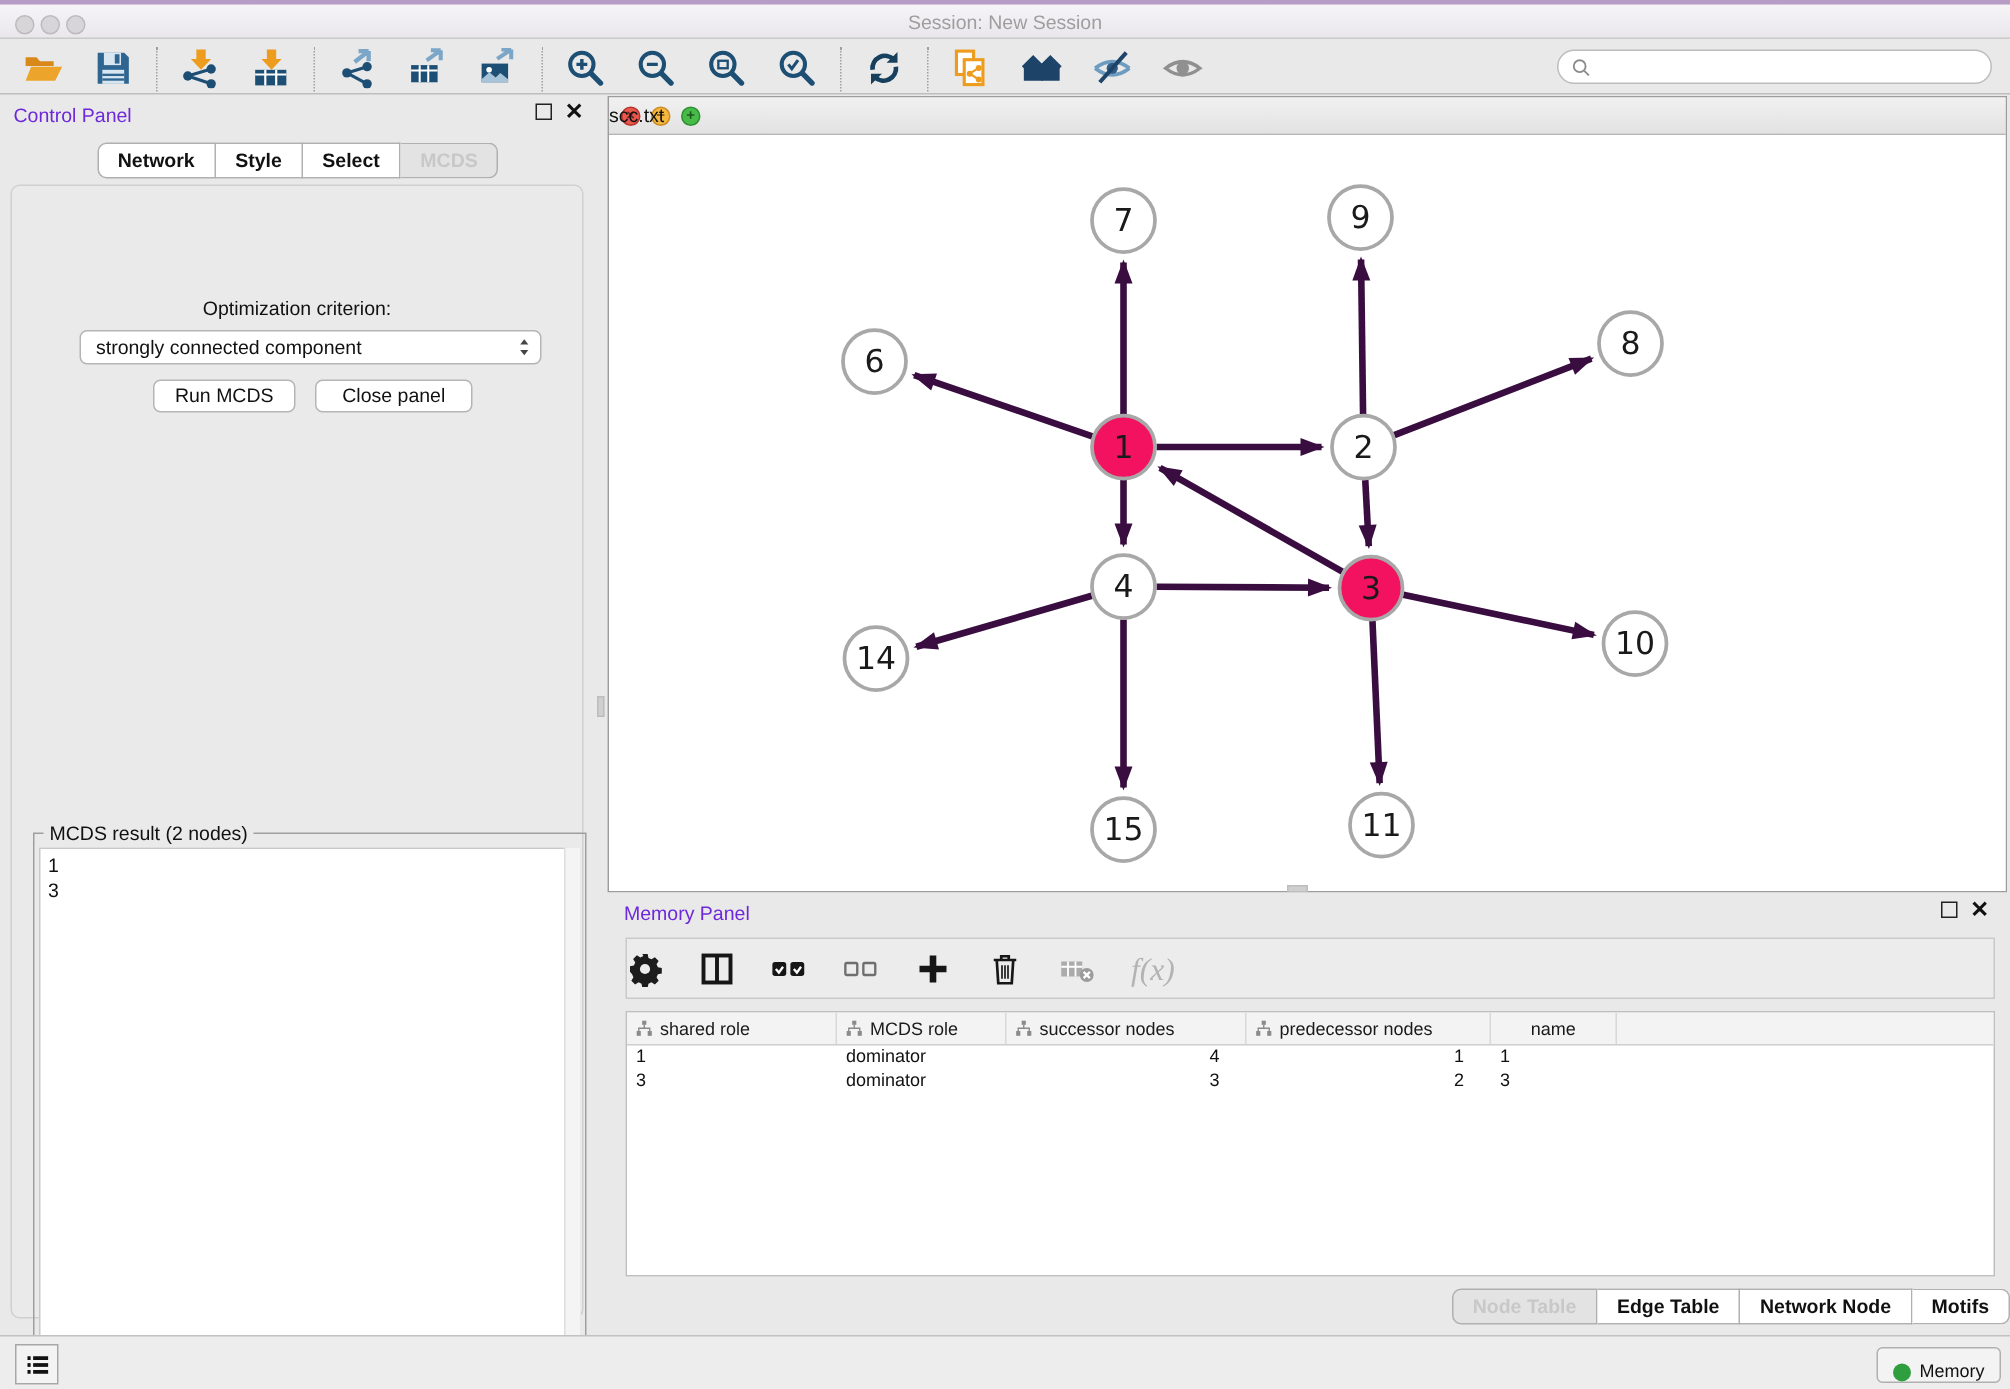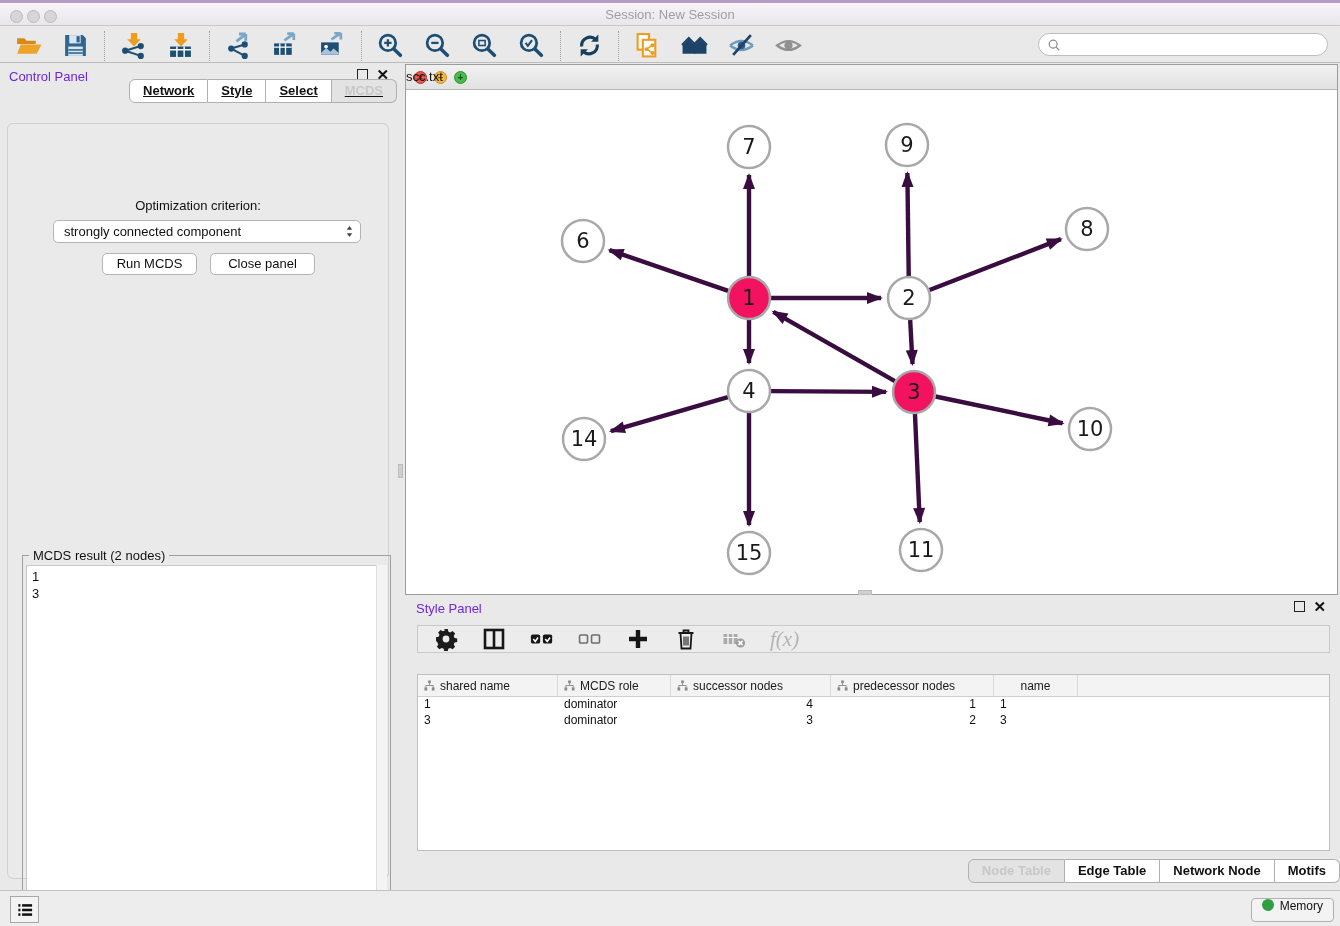--- a/index.html
+++ b/index.html
@@ -36,21 +36,21 @@
   .win-btns { position:absolute; right:8px; top:6px; display:flex; gap:8px; align-items:center; }
   .float-btn { width:11px; height:11px; border:1.5px solid #222; display:inline-block; cursor:pointer; }
   .close-btn { font-size:15px; font-weight:bold; line-height:11px; color:#111; cursor:pointer; }
 
   .seg-tabs { display:flex; }
   .seg { background:#fff; border:1px solid #b0b0b0; border-left:none; padding:3px 13px 4px;
     font-size:13px; font-weight:bold; color:#111; cursor:pointer; white-space:nowrap; }
   .seg:first-child { border-left:1px solid #b0b0b0; border-radius:6px 0 0 6px; }
   .seg:last-child { border-radius:0 6px 6px 0; }
   .seg.active { background:#e3e3e3; color:#c8c8c8; }
-  #cp-tabs { position:absolute; left:0; right:0; top:16px; display:flex; justify-content:flex-end;text-decoration:underline; }
+  #cp-tabs { position:absolute; left:0; right:0; top:32px; display:flex; justify-content:center; }
 
   #cp-box { position:absolute; left:7px; right:8px; top:60px; bottom:11px;
     background:#eaeaea; border:1px solid #d0d0d0; border-radius:6px; }
   #opt-label { position:absolute; left:0; right:0; top:74px; text-align:center; font-size:13px; }
   #opt-combo { position:absolute; left:45px; top:96px; width:308px; height:23px; background:#fff;
     border:1px solid #b5b5b5; border-radius:5px; font-size:13px; display:flex; align-items:center;
     padding:0 6px 0 10px; cursor:pointer; }
   #opt-combo .cv { flex:1; }
   #opt-combo svg { width:9px; height:15px; }
   .btn { position:absolute; top:129px; height:22px; background:#fff; border:1px solid #b5b5b5;
@@ -83,23 +83,23 @@
   #tw-max   { left:48px; background:#46bb48; border:1px solid #2e9032; }
   #net-canvas { position:absolute; left:0; top:25px; width:931px; height:504px; background:#fff; }
   #net-canvas svg { position:absolute; left:0; top:0; }
 
   .grip { position:absolute; background:#cfcfcf; border:1px solid #bdbdbd; }
   #grip-v { left:398px; top:464px; width:5px; height:14px; }
   #grip-h { left:858px; top:590px; width:14px; height:5px; }
 
   
   #table-panel { position:absolute; left:405px; top:595px; width:935px; height:295px; background:#e9e9e9; }
-  #tp-toolbar { position:absolute; left:12px; right:10px; top:30px; height:28px;
+  #tp-toolbar { position:absolute; left:12px; right:10px; top:30px; height:41px;
     background:#ececec; border:1px solid #c9c9c9; display:flex; align-items:center; gap:24px;
-    padding-left:16px; }
+    }
   .tp-icon { width:24px; height:24px; cursor:pointer; }
   .tp-icon svg { width:100%; height:100%; }
   .tp-icon.disabled { cursor:default; }
   .fx { font-family:"Liberation Serif", serif; font-style:italic; font-size:21px; color:#b3b3b3; }
 
   #tp-table { position:absolute; left:12px; right:10px; top:79px; height:177px;
     background:#fff; border:1px solid #bfbfbf; overflow:hidden; }
   #tp-thead { display:flex; height:22px; background:#f3f3f3; border-bottom:1px solid #cfcfcf; }
   .th { display:flex; align-items:center; border-right:1px solid #d8d8d8; font-size:12px;
     color:#1a1a1a; padding-left:6px; gap:5px; cursor:pointer; }
@@ -111,21 +111,21 @@
 
   #tp-tabs { position:absolute; left:0; right:0; top:264px; display:flex; justify-content:flex-end; }
 
   
   #status-bar { position:absolute; left:0; top:890px; width:1340px; height:36px;
     background:#ededed; border-top:1px solid #c2c2c2; }
   #list-btn { position:absolute; left:10px; top:5px; width:29px; height:27px; background:#f3f3f3;
     border:1px solid #a8a8a8; cursor:pointer; display:flex; align-items:center; justify-content:center; }
   #list-btn svg { width:20px; height:20px; }
   #memory-btn { position:absolute; right:6px; top:7px; height:24px; background:#f3f3f3;
-    border:1px solid #b0b0b0; border-radius:4px; display:flex; align-items:flex-start; gap:6px;
+    border:1px solid #b0b0b0; border-radius:4px; display:flex; align-items:flex-end; gap:6px;
     padding:0 10px; font-size:12px; cursor:pointer; }
   #memory-btn .dot { width:12px; height:12px; border-radius:50%; background:#2e9e3e; }
 </style>
 </head>
 <body>
 
 <div id="titlebar">
   <span class="tl-dot" style="left:10px"></span>
   <span class="tl-dot" style="left:27px"></span>
   <span class="tl-dot" style="left:44px"></span>
@@ -345,21 +345,21 @@
         <text x="515" y="467" text-anchor="middle" font-size="21" font-family="DejaVu Sans, sans-serif" fill="#1a1a1a">11</text>
       </svg>
     </div>
 </div>
 
 <div class="grip" id="grip-v"></div>
 <div class="grip" id="grip-h"></div>
 
 <div id="table-panel">
   <div class="panel-head">
-    <span class="pt" style="left:11px">Style Panel</span>
+    <span class="pt" style="left:11px">Memory Panel</span>
     <span class="win-btns" style="right:14px">
       <span class="float-btn"></span>
       <span class="close-btn">✕</span>
     </span>
   </div>
   <div id="tp-toolbar">
       <span class="tp-icon"><svg viewBox="0 0 24 24">
           <path fill="#1c1c1c" d="M10.2 2h3.6l.5 2.6 2 .9 2.3-1.4 2.5 2.5-1.4 2.3.9 2 2.6.5v3.6l-2.6.5-.9 2 1.4 2.3-2.5 2.5-2.3-1.4-2 .9-.5 2.6h-3.6l-.5-2.6-2-.9-2.3 1.4-2.5-2.5 1.4-2.3-.9-2L2 13.8v-3.6l2.6-.5.9-2-1.4-2.3 2.5-2.5 2.3 1.4 2-.9z"></path>
           <circle cx="12" cy="12" r="3.4" fill="#ececec"></circle>
         </svg></span>
@@ -399,21 +399,21 @@
           <span style="width: 11px; height: 11px; display: inline-flex;">
             <svg viewBox="0 0 12 12">
               <g fill="#8a8a8a">
                 <rect x="4.5" y="0.5" width="3" height="3"></rect>
                 <rect x="0.5" y="8" width="3" height="3.5"></rect>
                 <rect x="8.5" y="8" width="3" height="3.5"></rect>
               </g>
               <path d="M6 3.5V6M2 8V6h8v2" stroke="#8a8a8a" fill="none"></path>
             </svg>
           </span>
-          <span>shared name</span>
+          <span>shared role</span>
         </div>
         <div class="th" style="width: 113px;">
           <span style="width: 11px; height: 11px; display: inline-flex;">
             <svg viewBox="0 0 12 12">
               <g fill="#8a8a8a">
                 <rect x="4.5" y="0.5" width="3" height="3"></rect>
                 <rect x="0.5" y="8" width="3" height="3.5"></rect>
                 <rect x="8.5" y="8" width="3" height="3.5"></rect>
               </g>
               <path d="M6 3.5V6M2 8V6h8v2" stroke="#8a8a8a" fill="none"></path>

